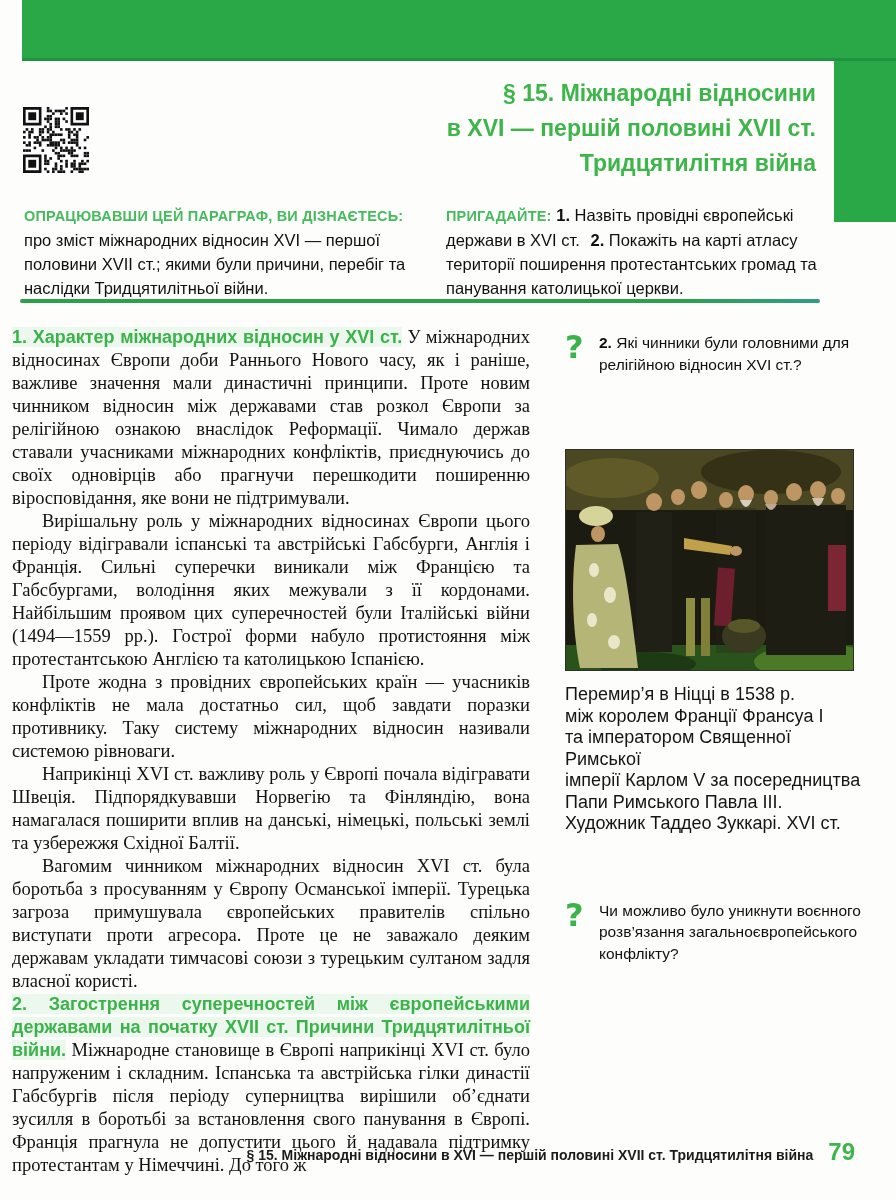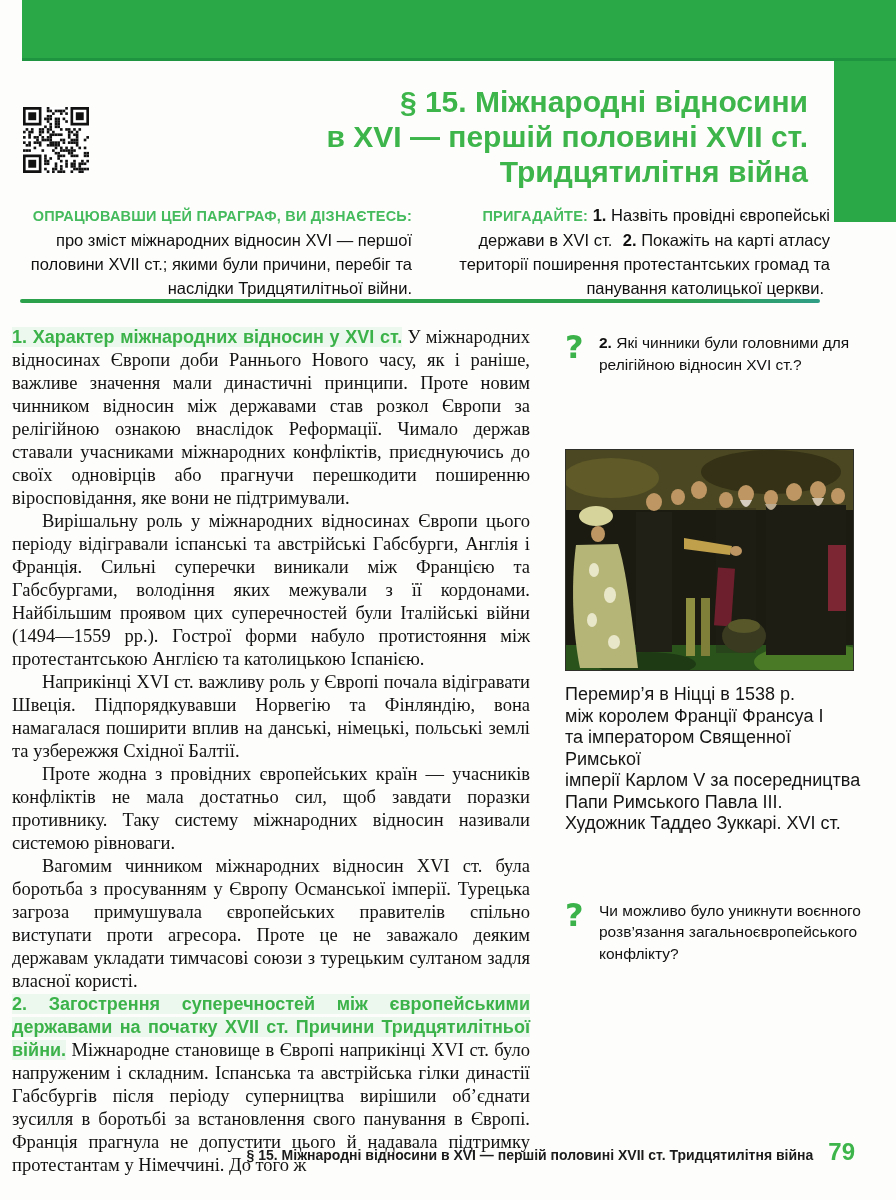--- a/index.html
+++ b/index.html
@@ -4,29 +4,29 @@
 <style>
   html,body{margin:0;padding:0;background:#ffffff;}
   .page{position:relative;width:896px;height:1200px;background:#fdfdfb;overflow:hidden;
         font-family:"Liberation Sans",sans-serif;color:#141414;}
 
   
   .band-top{position:absolute;left:22px;top:0;right:0;height:58px;background:#2aa747;border-bottom:3px solid #1f9440;}
   .band-right{position:absolute;right:0;top:61px;width:62px;height:161px;background:#2aa747;}
 
   
-  .title{position:absolute;top:72px;right:76px;margin:12px;color:#3db54a;font-size:30px;line-height:35px;
+  .title{position:absolute;top:72px;right:76px;margin:4px;color:#3db54a;font-size:23px;line-height:35px;
          font-weight:bold;text-align:right;white-space:pre-line;}
 
   
   .qr{position:absolute;left:23px;top:106px;width:66px;height:68px;}
 
   
-  .intro{position:absolute;left:24px;top:203px;width:806px;display:flex;gap:21px;
-         font-size:16.5px;line-height:24px;color:#101010;text-align:right;}
+  .intro{position:absolute;left:24px;top:203px;width:806px;display:flex;gap:34px;
+         font-size:16.5px;line-height:24px;color:#101010;}
   .intro-left{width:388px;flex:0 0 388px;}
   .intro-right{flex:1;}
   .green-label{color:#45bb5e;font-weight:bold;font-size:14.5px;letter-spacing:.2px;}
   .intro b{font-weight:bold;}
   .recall-item{margin-right:6px;}
 
   
   .rule{position:absolute;left:20px;top:299px;width:800px;height:4px;border-radius:2px;
         background:linear-gradient(90deg,#2ca14c 0%,#2ca14c 82%,#2f9e86 100%);}
 
@@ -278,22 +278,22 @@
     </div>
   </div>
 
   <div class="rule"></div>
 
   <div class="main">
 
     <div class="col-left">
       <p><span class="sec-head">1. Характер міжнародних відносин у XVI ст.</span> <span>У міжнародних відносинах Європи доби Раннього Нового часу, як і раніше, важливе значення мали династичні принципи. Проте новим чинником відносин між державами став розкол Європи за релігійною ознакою внаслідок Реформації. Чимало держав ставали учасниками міжнародних конфліктів, приєднуючись до своїх одновірців або прагнучи перешкодити поширенню віросповідання, яке вони не підтримували.</span></p>
       <p class="ind">Вирішальну роль у міжнародних відносинах Європи цього періоду відігравали іспанські та австрійські Габсбурги, Англія і Франція. Сильні суперечки виникали між Францією та Габсбургами, володіння яких межували з її кордонами. Найбільшим проявом цих суперечностей були Італійські війни (1494—1559 рр.). Гострої форми набуло протистояння між протестантською Англією та католицькою Іспанією.</p>
+      <p class="ind">Проте жодна з провідних європейських країн — учасників конфліктів не мала достатньо сил, щоб завдати поразки противнику. Таку систему міжнародних відносин називали системою рівноваги.</p>
       <p class="ind">Наприкінці XVI ст. важливу роль у Європі почала відігравати Швеція. Підпорядкувавши Норвегію та Фінляндію, вона намагалася поширити вплив на данські, німецькі, польські землі та узбережжя Східної Балтії.</p>
-      <p class="ind">Проте жодна з провідних європейських країн — учасників конфліктів не мала достатньо сил, щоб завдати поразки противнику. Таку систему міжнародних відносин називали системою рівноваги.</p>
       <p class="ind">Вагомим чинником міжнародних відносин XVI ст. була боротьба з просуванням у Європу Османської імперії. Турецька загроза примушувала європейських правителів спільно виступати проти агресора. Проте це не заважало деяким державам укладати тимчасові союзи з турецьким султаном задля власної користі.</p>
       <p class="sec2"><span class="sec-head">2. Загострення суперечностей між європейськими державами на початку XVII ст. Причини Тридцятилітньої війни.</span> <span>Міжнародне становище в Європі наприкінці XVI ст. було напруженим і складним. Іспанська та австрійська гілки династії Габсбургів після періоду суперництва вирішили об’єднати зусилля в боротьбі за встановлення свого панування в Європі. Франція прагнула не допустити цього й надавала підтримку протестантам у Німеччині. До того ж</span></p>
     </div>
 
     <div class="col-right">
 
       <div class="qbox">
         <span class="qmark">?</span>
         <div class="qtext">
           <span class="qitem"><b>2.</b> <span>Які чинники були головними для релігійною відносин XVI ст.?</span></span>

